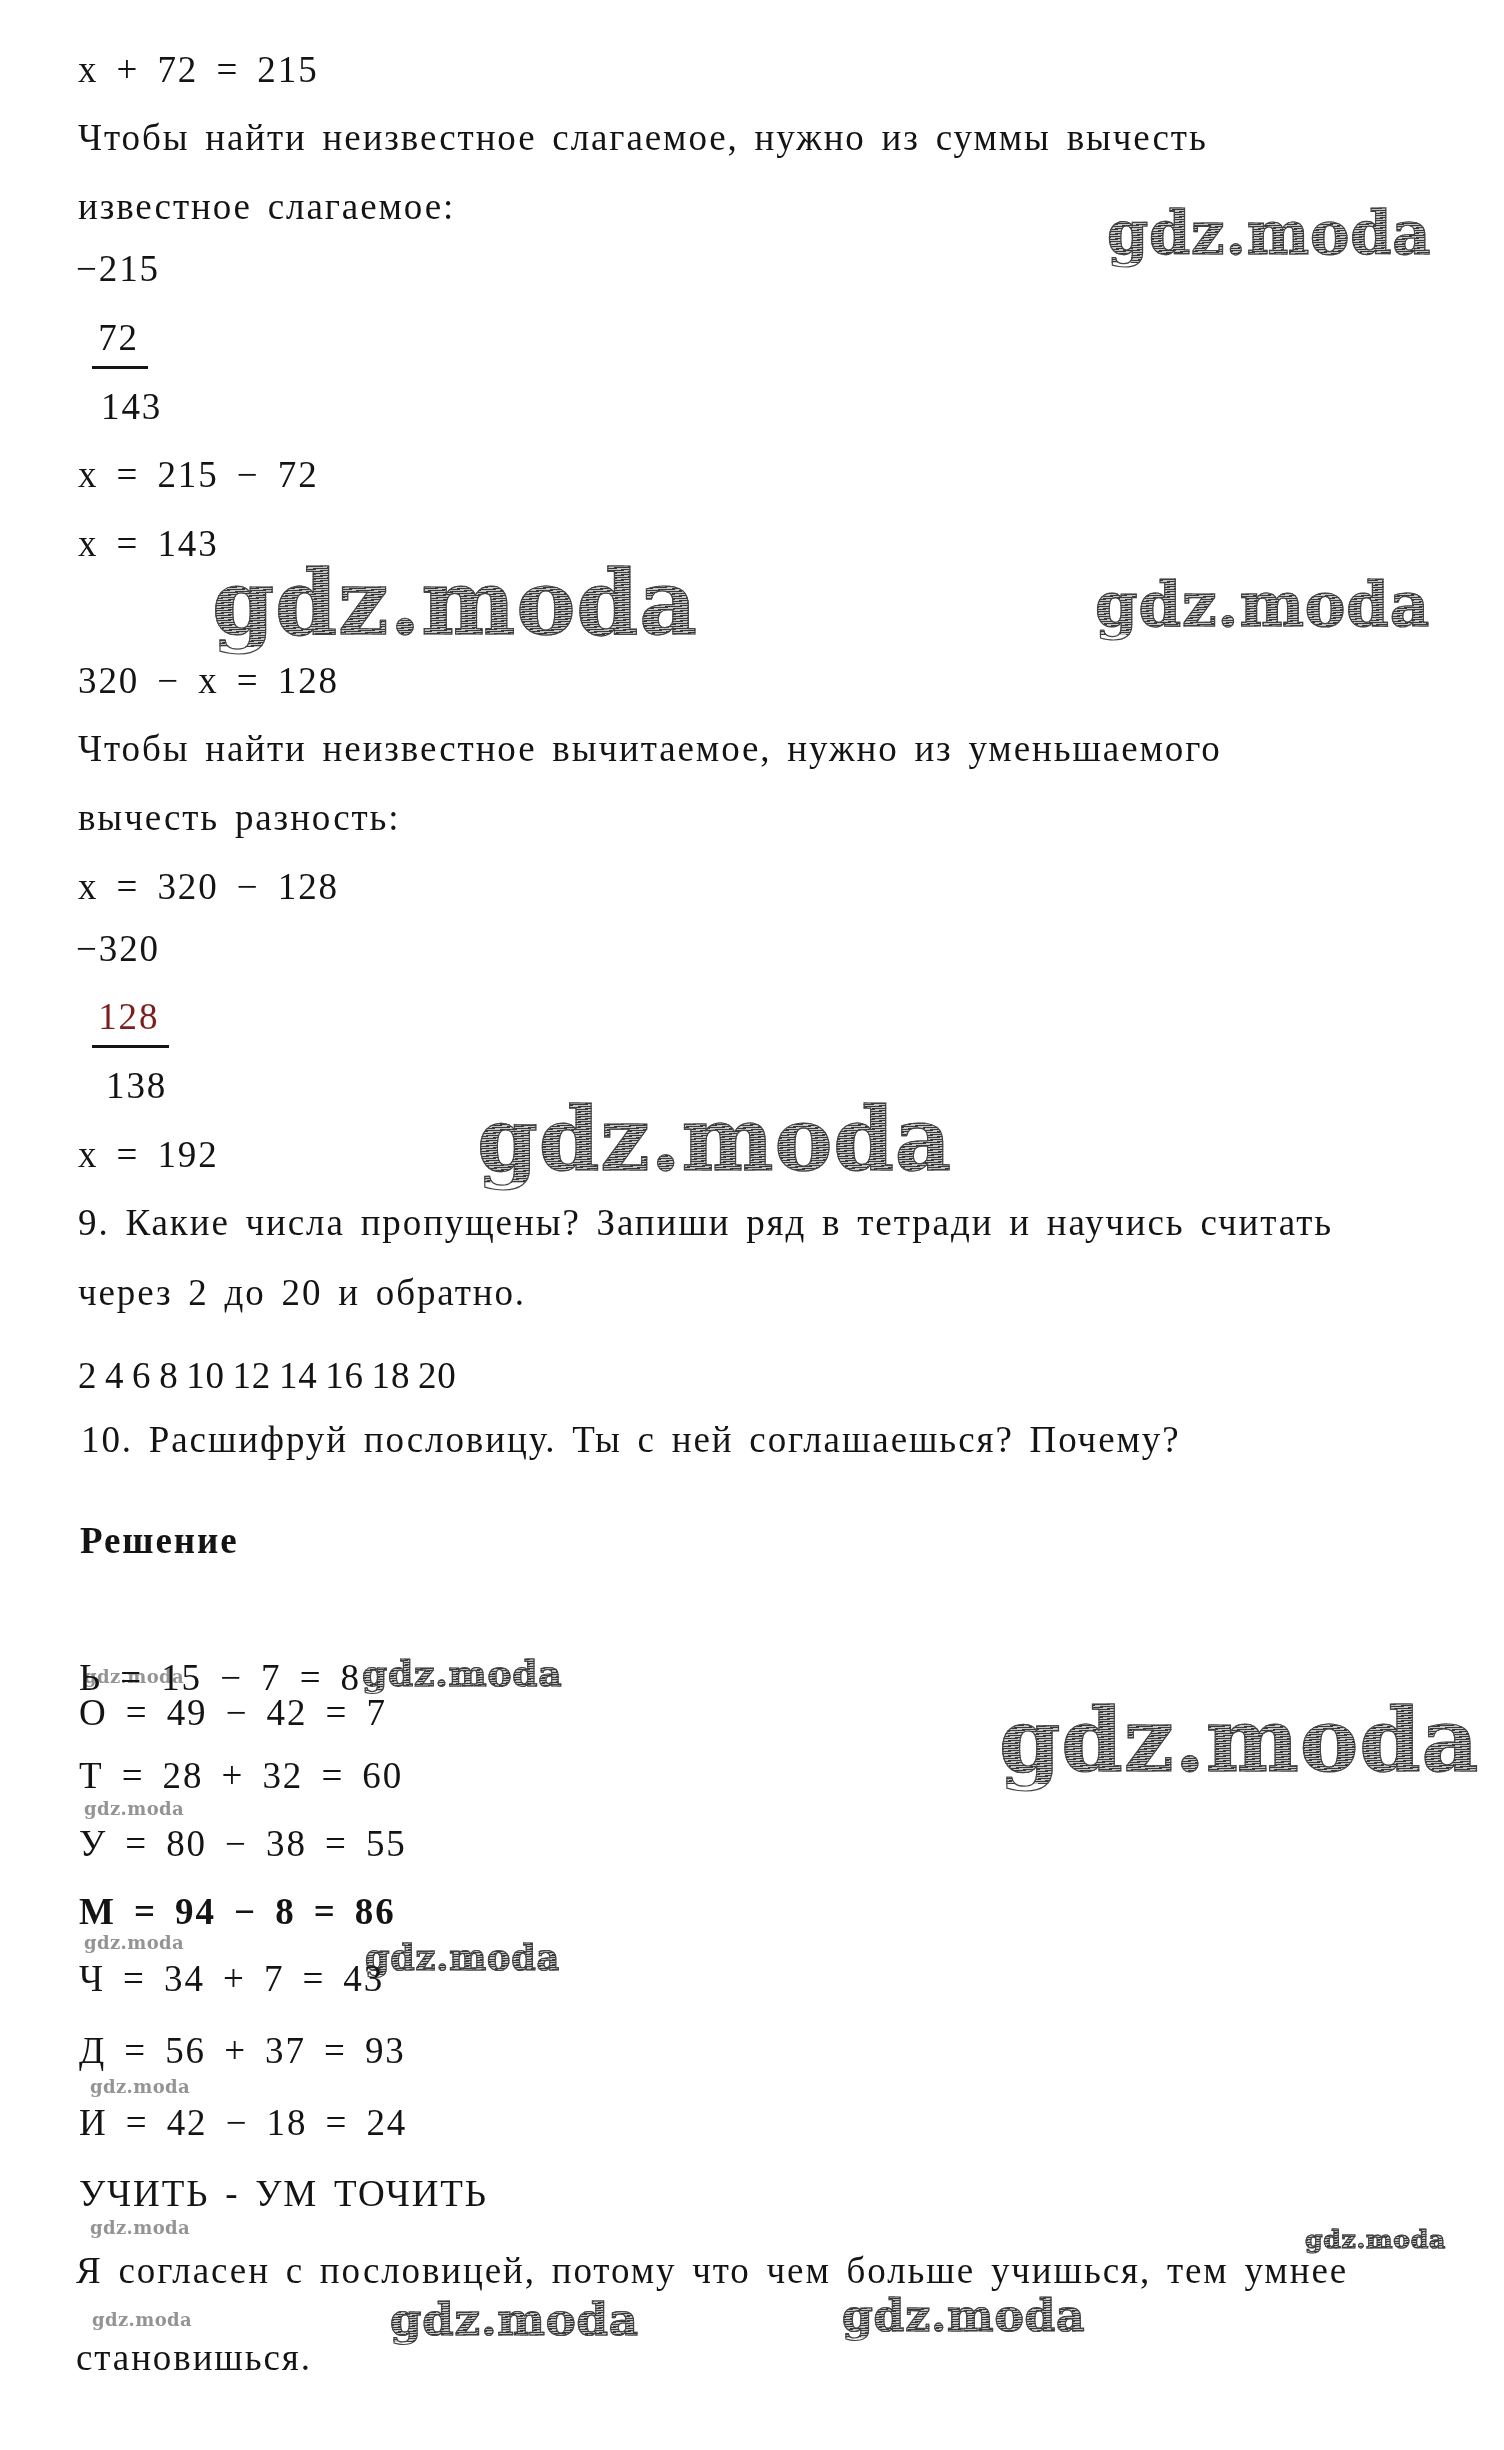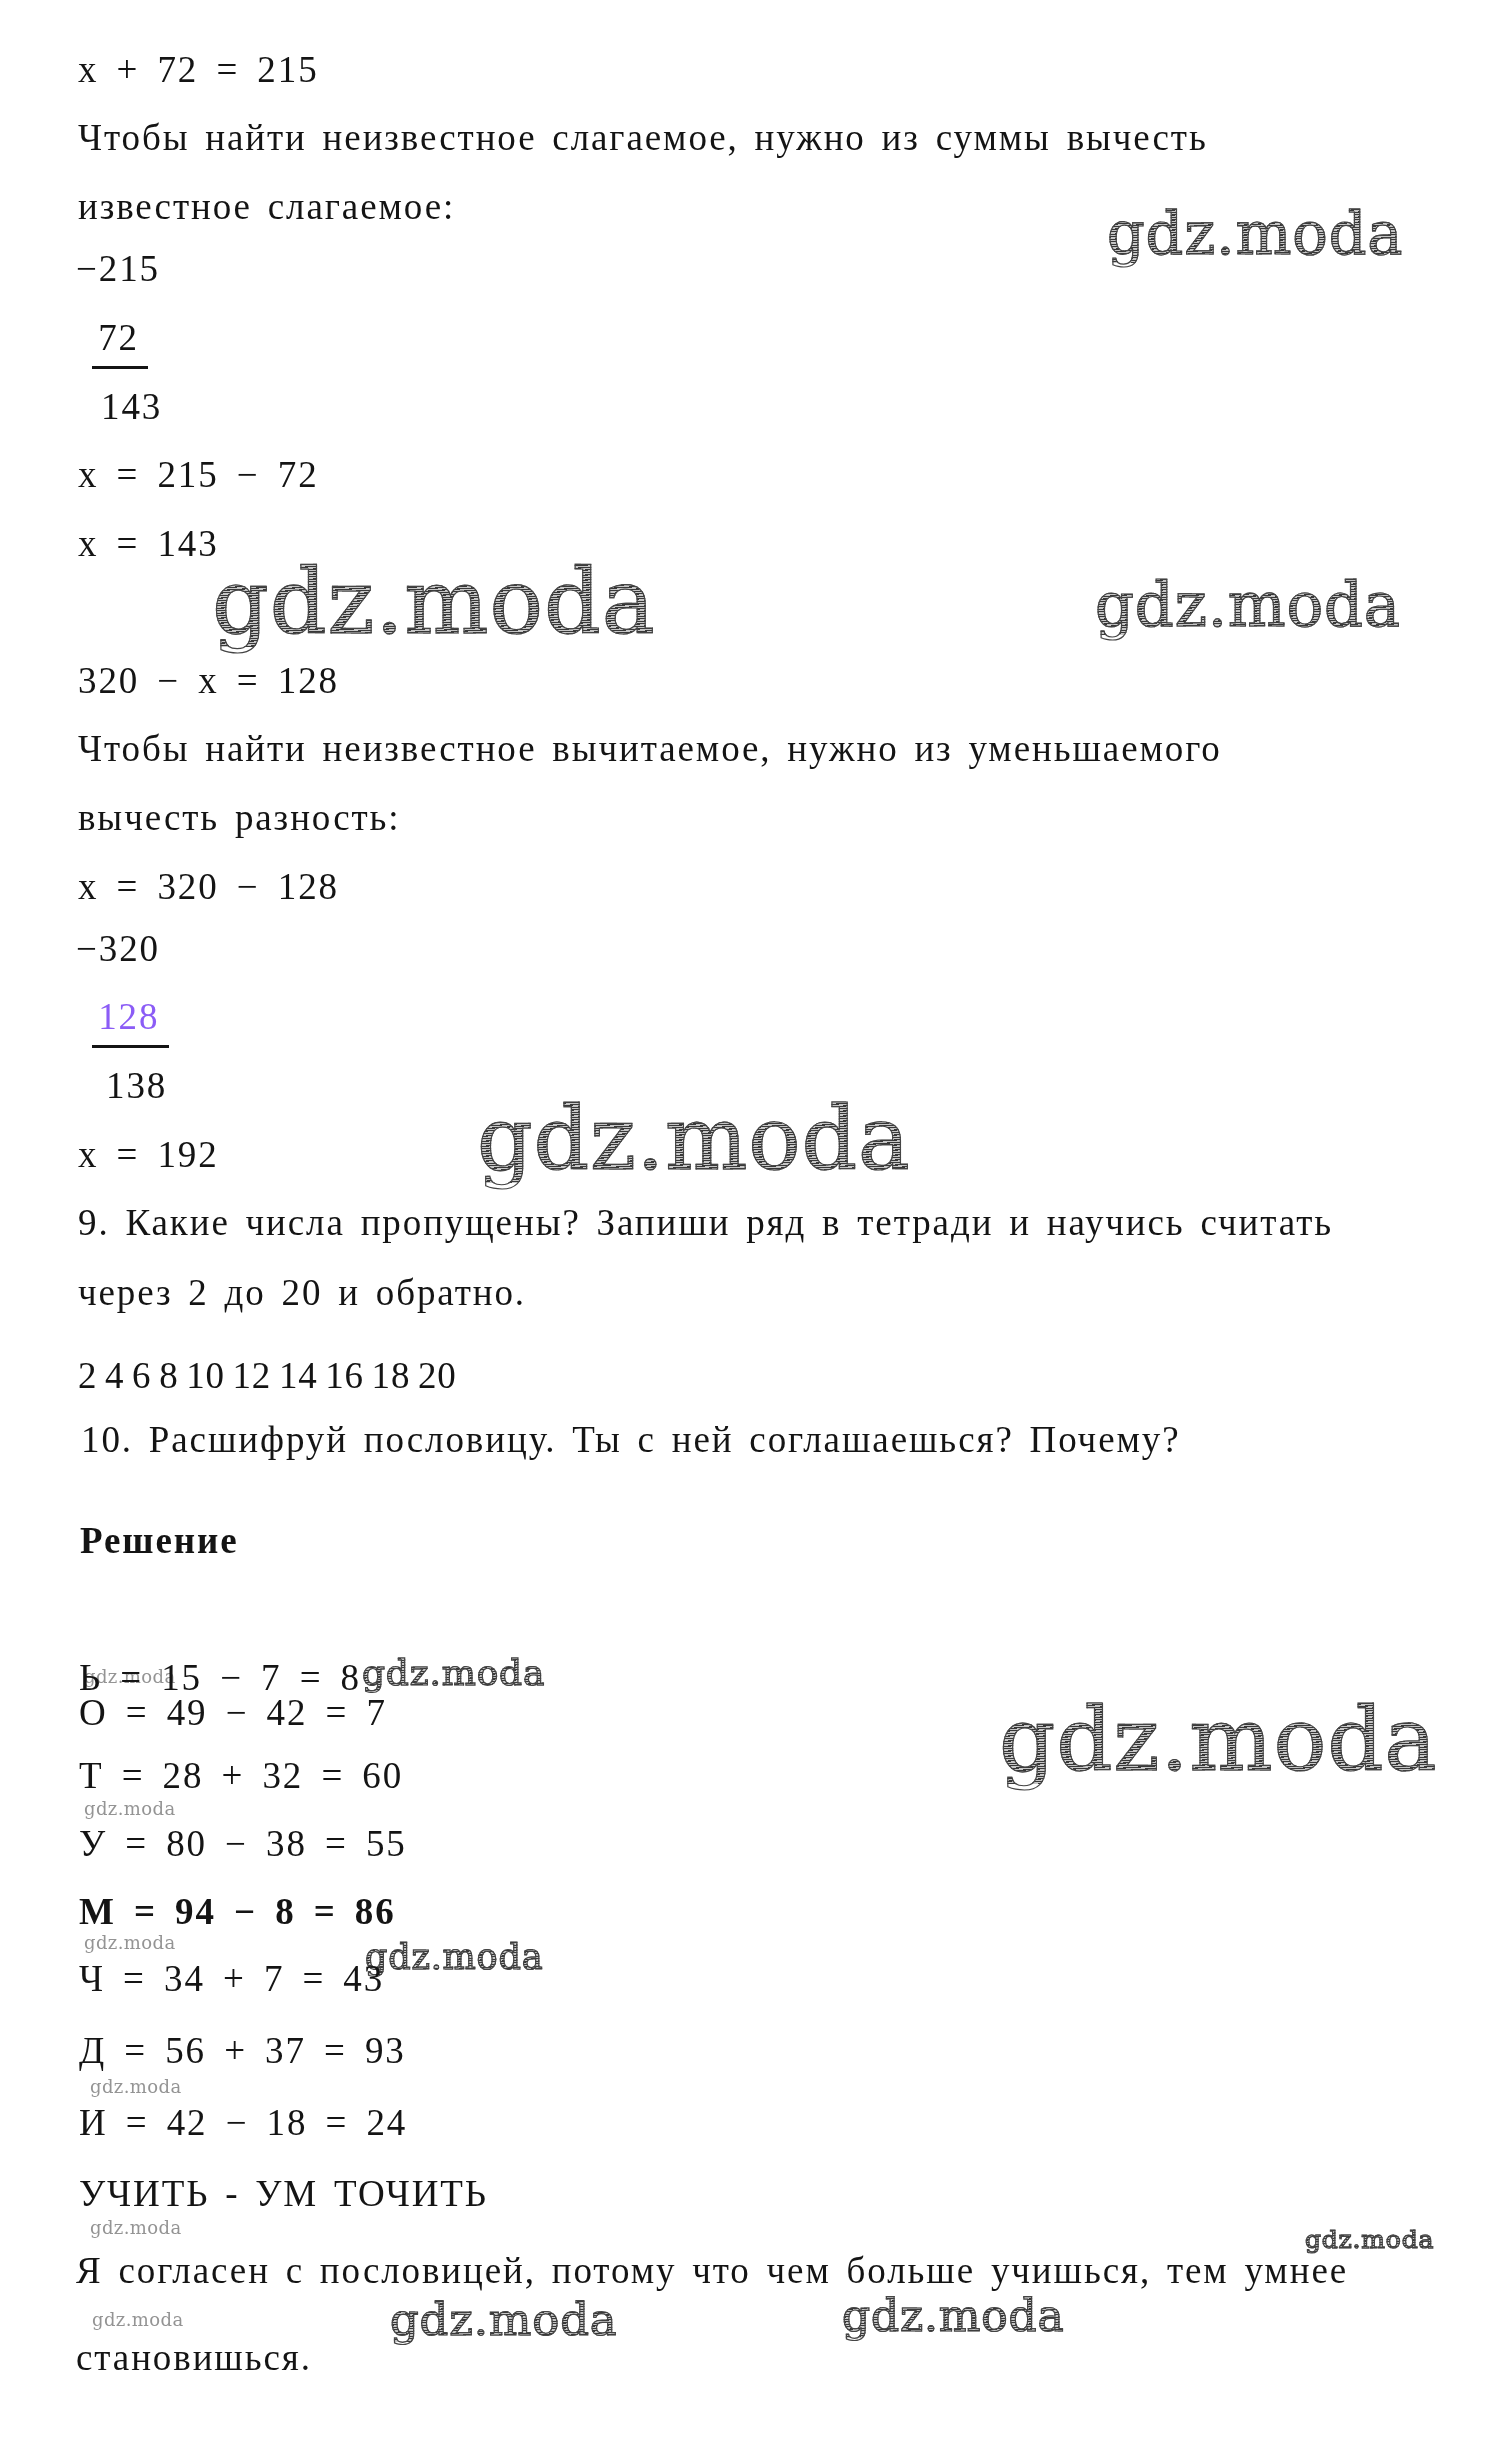--- a/index.html
+++ b/index.html
@@ -28,21 +28,21 @@
   .line.seq  { letter-spacing: 0.8px; word-spacing: -2.3px; }
   .line.heading { font-weight: bold; }
   .line.u {
     display: inline-block;
     border-bottom: 3.9px solid #141414;
     padding: 0 9.4px 7px 6.2px;
   }
   .wm {
     position: absolute;
     font-family: "DejaVu Serif", serif;
-    font-weight: normal;
+    font-weight: bold;
     line-height: 1;
     white-space: nowrap;
     letter-spacing: 0.8px;
     color: #5a5a5a;
     user-select: none;
   }
   .wm.flat {
     color: #949494;
     letter-spacing: 0.4px;
   }
@@ -85,21 +85,21 @@
       <div class="line eq" style="left: 76px; top: 249px; color: rgb(20, 20, 20);">−215</div>
       <div class="line eq u" style="left: 92px; top: 318px; color: rgb(20, 20, 20);">72</div>
       <div class="line eq" style="left: 101px; top: 387px; color: rgb(20, 20, 20);">143</div>
       <div class="line eq" style="left: 78px; top: 455px; color: rgb(20, 20, 20);">x = 215 − 72</div>
       <div class="line eq" style="left: 78px; top: 524px; color: rgb(20, 20, 20);">x = 143</div>
       <div class="line eq" style="left: 78px; top: 661px; color: rgb(20, 20, 20);">320 − x = 128</div>
       <div class="line text" style="left: 78px; top: 729px; color: rgb(20, 20, 20);">Чтобы найти неизвестное вычитаемое, нужно из уменьшаемого</div>
       <div class="line text" style="left: 78px; top: 798px; color: rgb(20, 20, 20);">вычесть разность:</div>
       <div class="line eq" style="left: 78px; top: 867px; color: rgb(20, 20, 20);">x = 320 − 128</div>
       <div class="line eq" style="left: 76px; top: 929px; color: rgb(20, 20, 20);">−320</div>
-      <div class="line eq u" style="left: 92px; top: 997px; color: #8b5cf6;">128</div>
+      <div class="line eq u" style="left: 92px; top: 997px; color: #7f1d1d;">128</div>
       <div class="line eq" style="left: 106px; top: 1066px; color: rgb(20, 20, 20);">138</div>
       <div class="line eq" style="left: 78px; top: 1135px; color: rgb(20, 20, 20); text-align: right;">x = 192</div>
       <div class="line text" style="left: 78px; top: 1203px; color: rgb(20, 20, 20);">9. Какие числа пропущены? Запиши ряд в тетради и научись считать</div>
       <div class="line text" style="left: 78px; top: 1273px; color: rgb(20, 20, 20);">через 2 до 20 и обратно.</div>
       <div class="line seq" style="left: 78px; top: 1356px; color: rgb(20, 20, 20);">2 4 6 8 10 12 14 16 18 20</div>
       <div class="line text" style="left: 81px; top: 1420px; color: rgb(20, 20, 20);">10. Расшифруй пословицу. Ты с ней соглашаешься? Почему?</div>
       <div class="line heading" style="left: 80px; top: 1521px; color: rgb(20, 20, 20);">Решение</div>
       <div class="line eq" style="left: 79px; top: 1630px; color: rgb(20, 20, 20); margin-top: 28px;">Ь = 15 − 7 = 8</div>
       <div class="line eq" style="left: 79px; top: 1693px; color: rgb(20, 20, 20);">О = 49 − 42 = 7</div>
       <div class="line eq" style="left: 79px; top: 1756px; color: rgb(20, 20, 20);">Т = 28 + 32 = 60</div>

